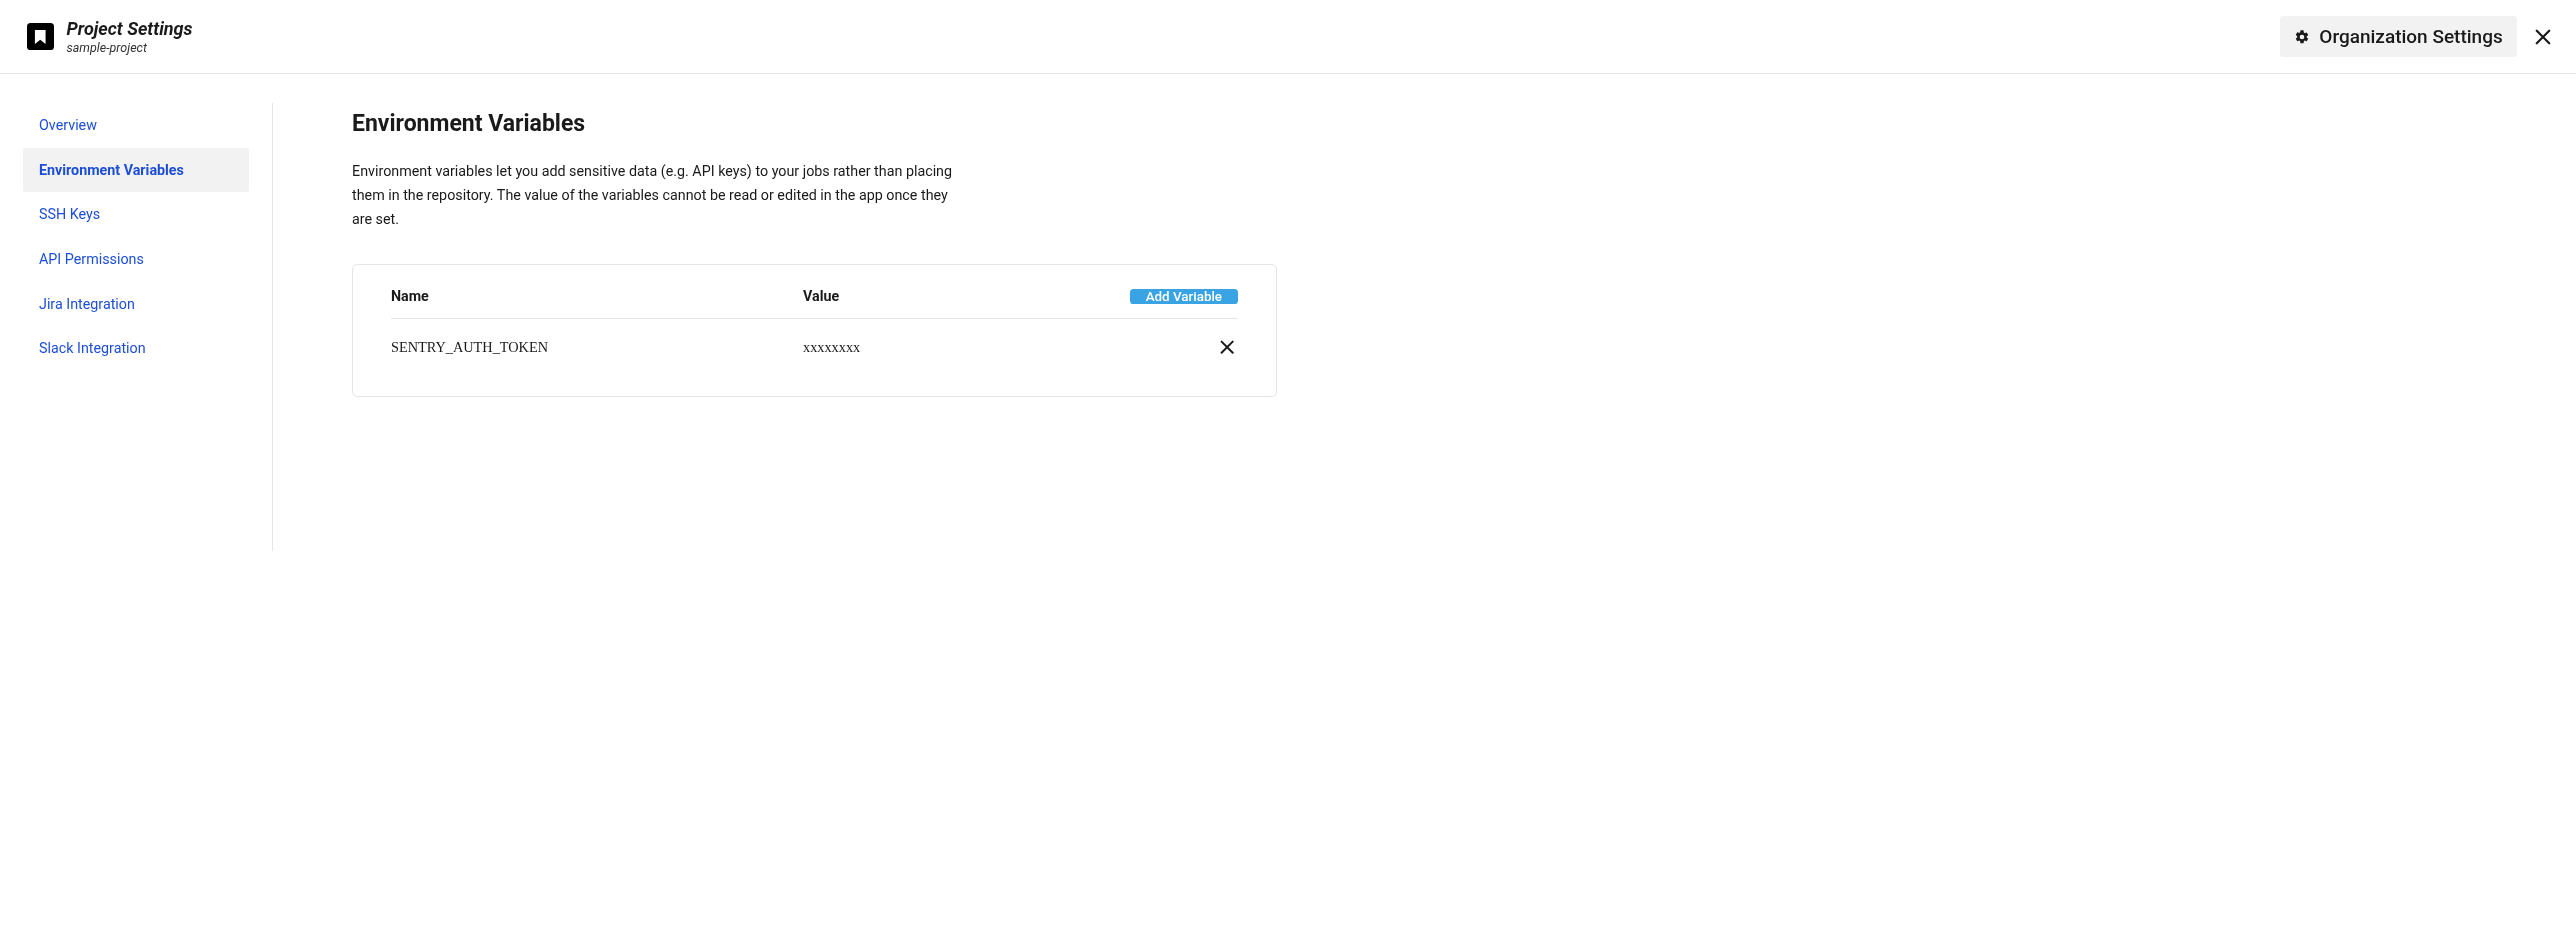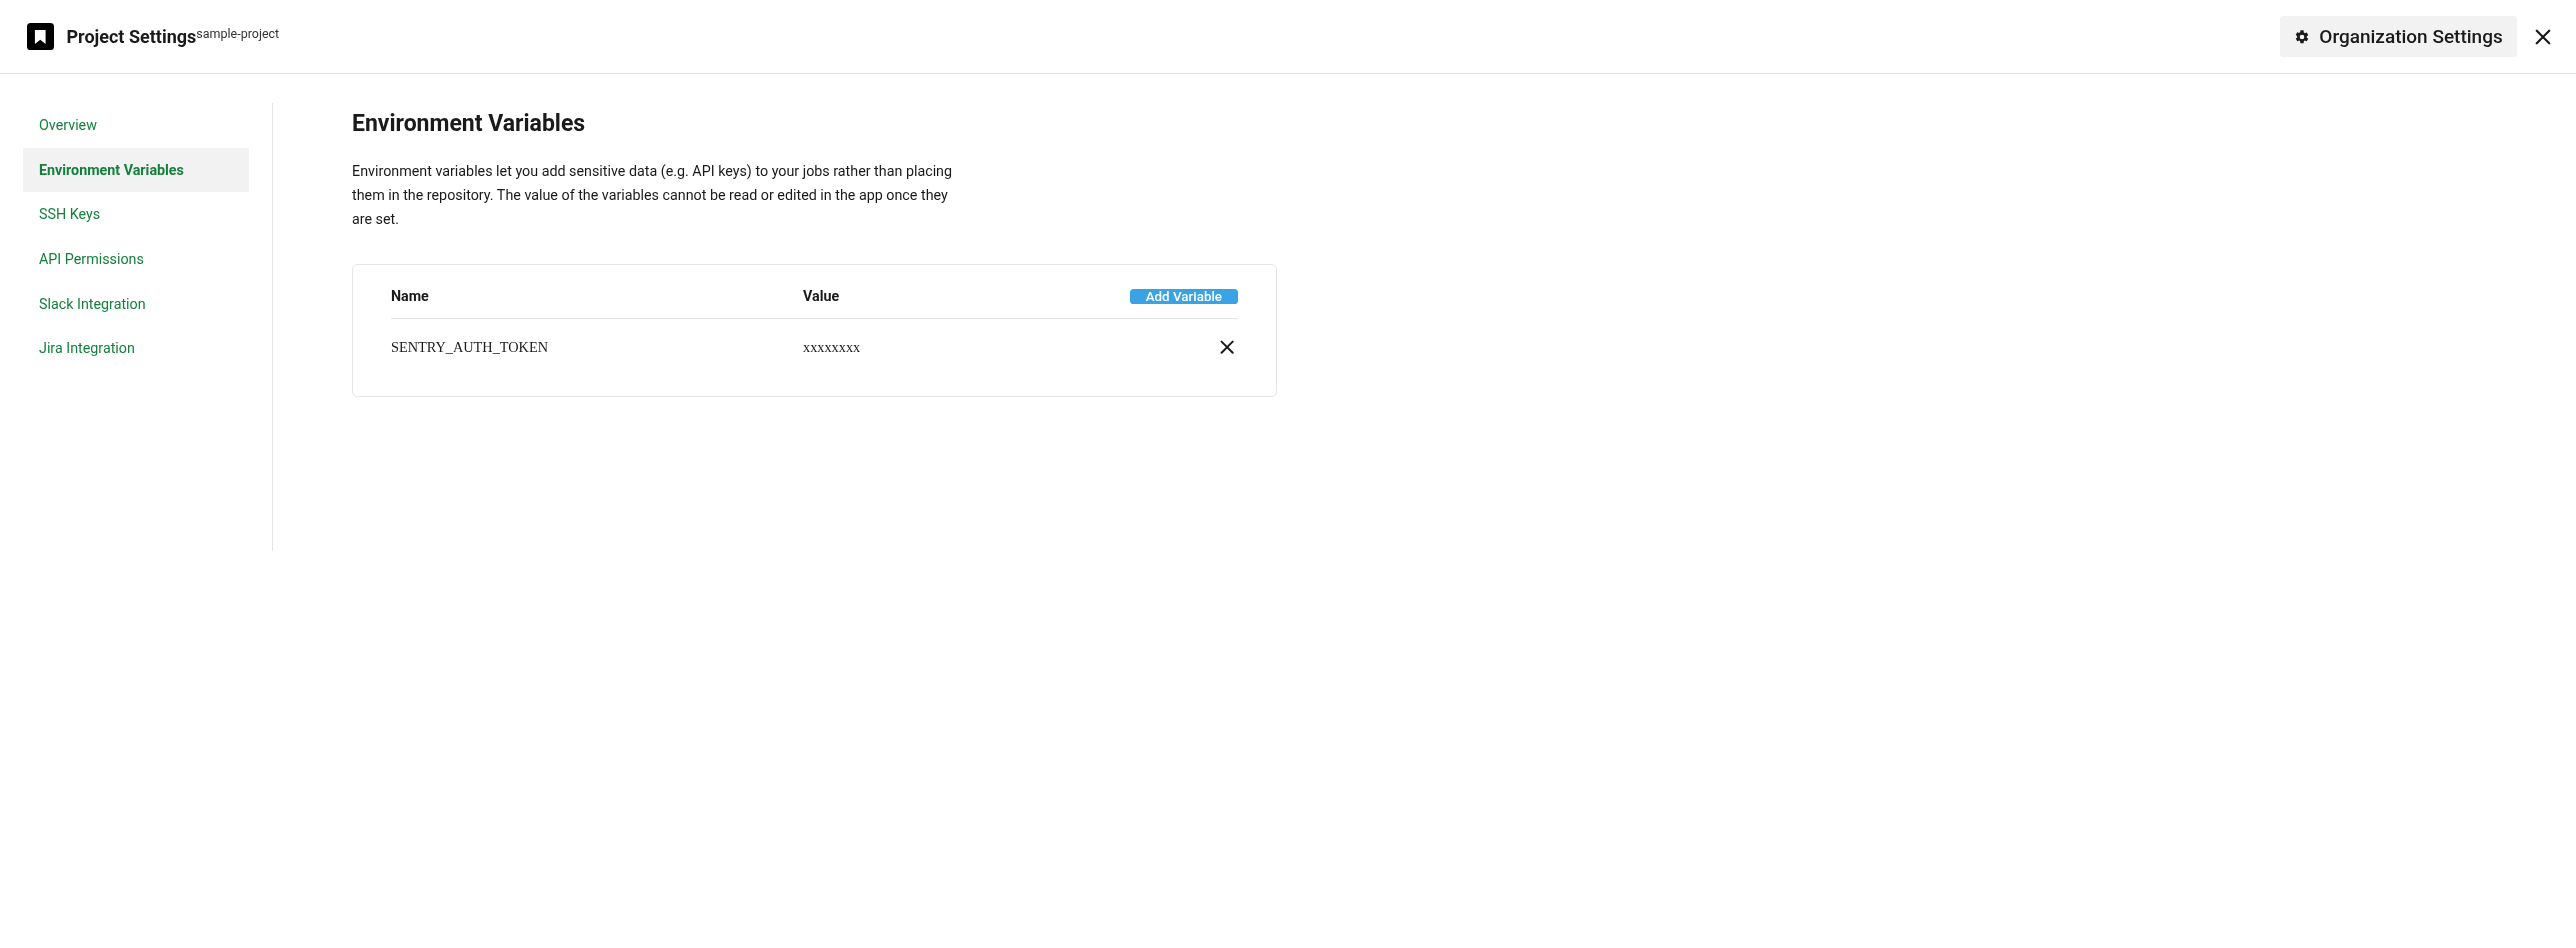--- a/index.html
+++ b/index.html
@@ -28,21 +28,22 @@
       width: 27px;
       height: 27px;
       background: #000;
       border-radius: 3.6px;
       display: flex;
       align-items: center;
       justify-content: center;
     }
     .header-title-block {
       display: flex;
-      flex-direction: row;
+      flex-direction: column;
+      font-style: italic;
     }
     .header-title {
       font-size: 18px;
       font-weight: 700;
       line-height: 1.2;
     }
     .header-subtitle {
       font-size: 12.5px;
       color: #333;
       line-height: 1.2;
@@ -81,21 +82,21 @@
     .sidebar {
       width: 273px;
       padding-left: 23px;
       padding-right: 23px;
       border-right: 0.9px solid #e5e5e5;
       min-height: 448px;
     }
     .sidebar-item {
       padding: 14.3px 16px;
       font-size: 14.3px;
-      color: #15803d;
+      color: #1d4ed8;
       cursor: pointer;
       border-radius: 1.8px;
     }
     .sidebar-item.active {
       background: #f2f2f2;
       font-weight: 700;
     }
     .content {
       flex: 1;
       padding: 7.2px 54px 0 79px;
@@ -205,24 +206,24 @@
     <div class="sidebar-item active">
       <span>Environment Variables</span>
     </div>
     <div class="sidebar-item">
       <span>SSH Keys</span>
     </div>
     <div class="sidebar-item">
       <span>API Permissions</span>
     </div>
     <div class="sidebar-item">
+      <span>Jira Integration</span>
+    </div>
+    <div class="sidebar-item">
       <span>Slack Integration</span>
-    </div>
-    <div class="sidebar-item">
-      <span>Jira Integration</span>
     </div>
   </nav>
 
   <main class="content">
     <h1 class="page-title">Environment Variables</h1>
     <p class="page-description">Environment variables let you add sensitive data (e.g. API keys) to your jobs rather than placing them in the repository. The value of the variables cannot be read or edited in the app once they are set.</p>
 
     <div class="card">
       <div class="card-header-row">
         <div class="col-name">Name</div>

